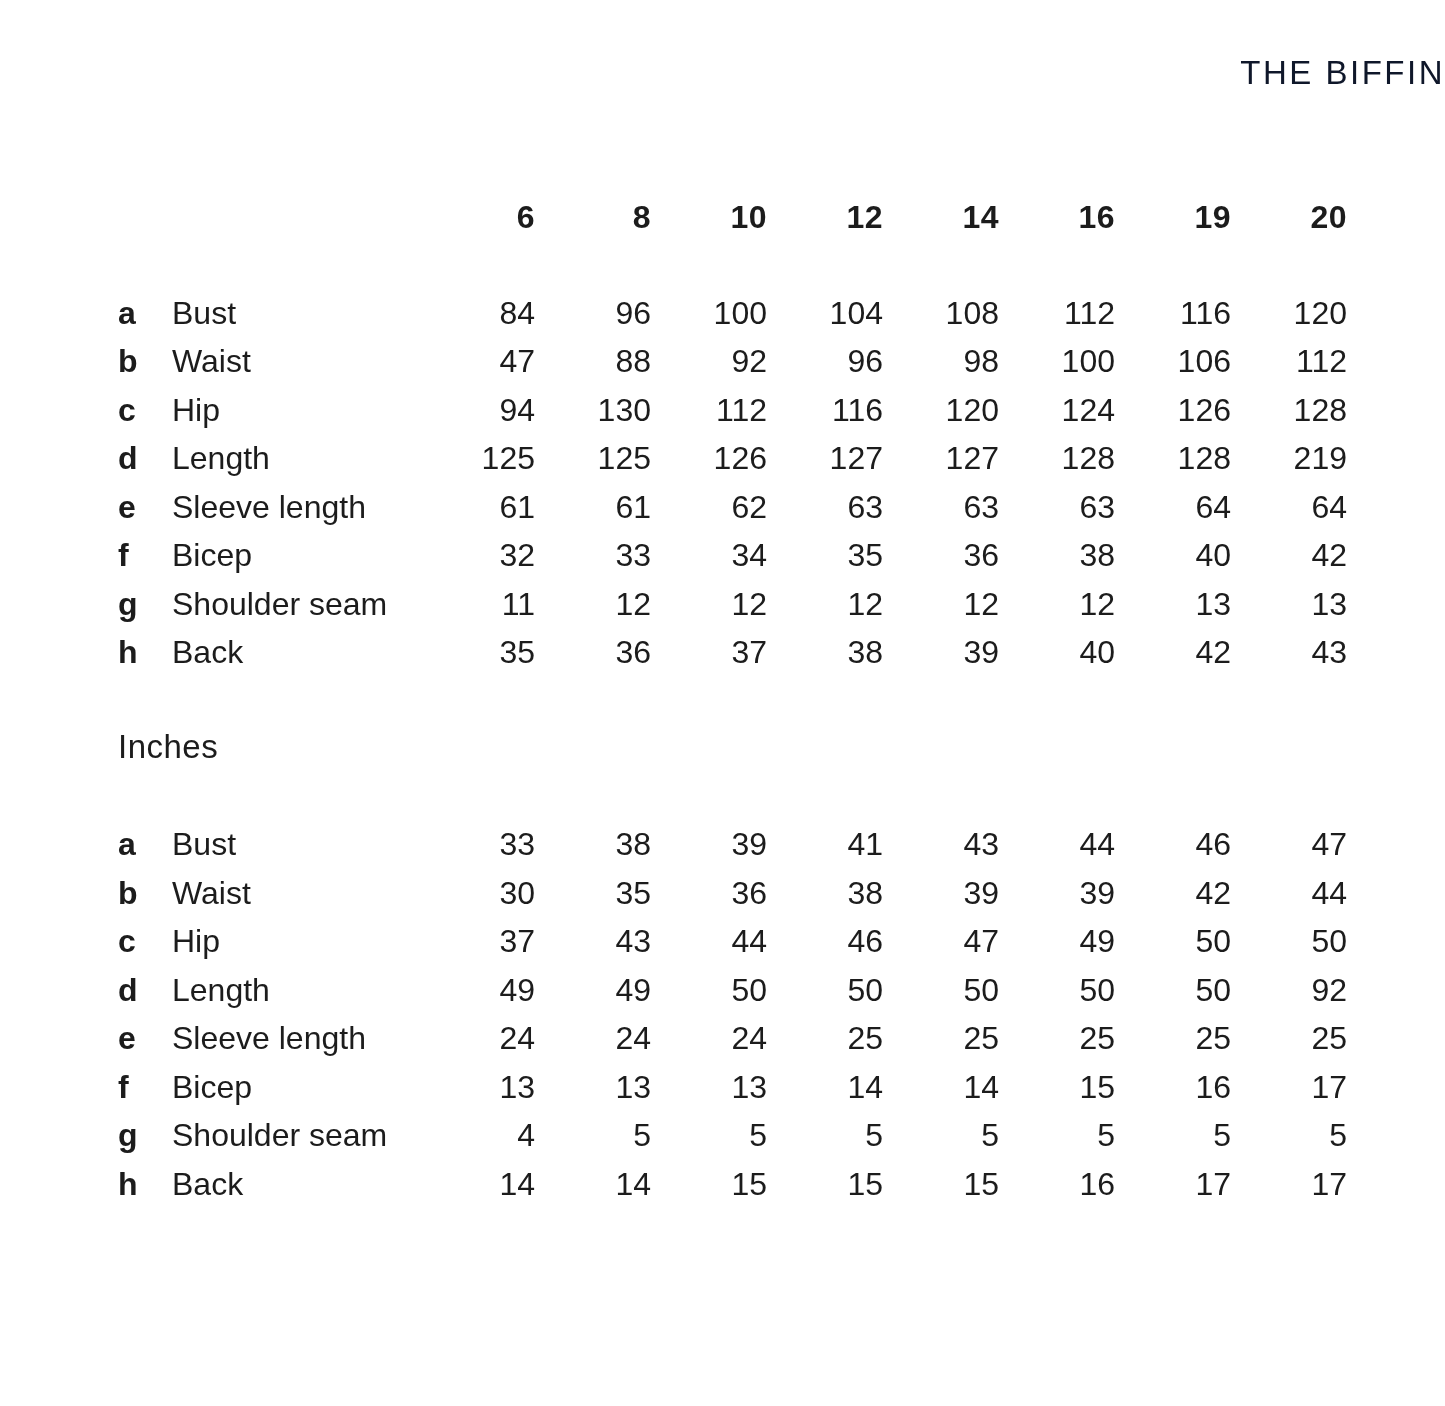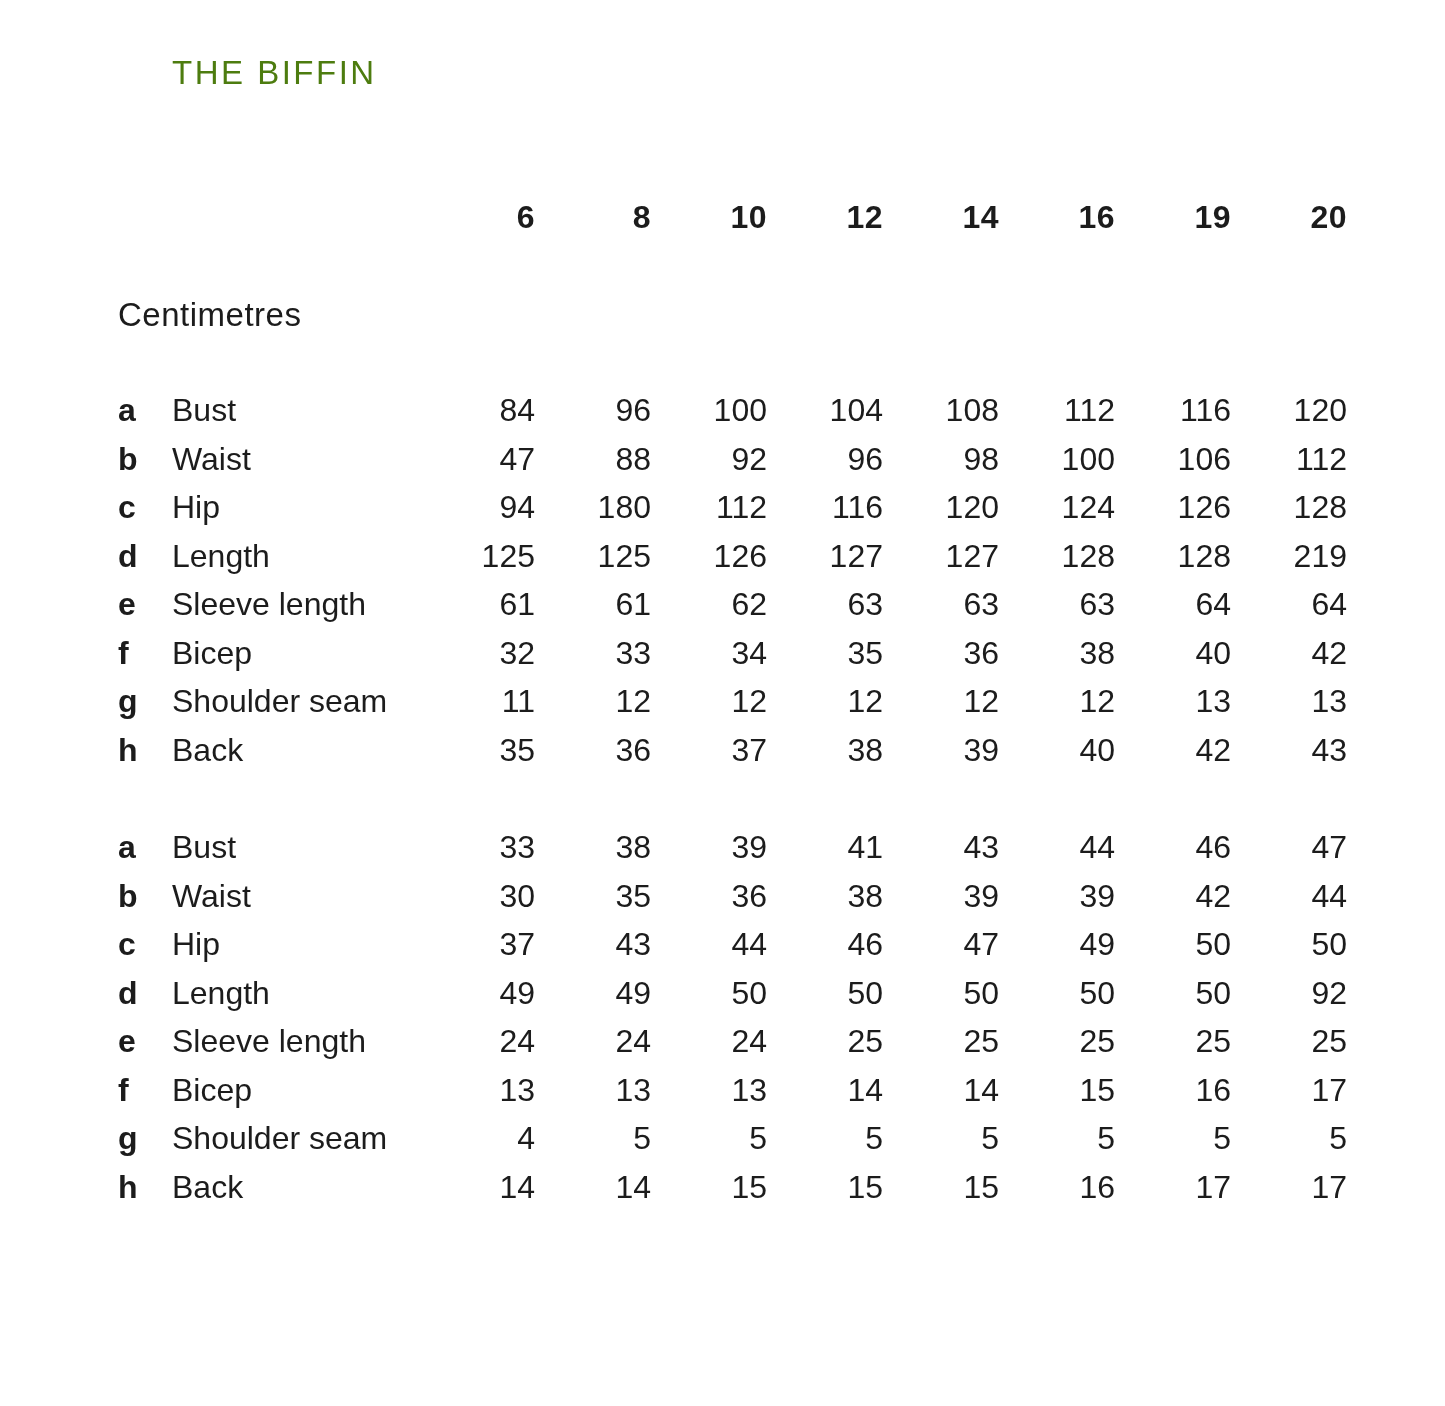--- a/index.html
+++ b/index.html
@@ -13,21 +13,22 @@
     font-family: "Liberation Sans", "DejaVu Sans", sans-serif;
     padding-left: 118px;
     overflow: hidden;
   }
   .page-title {
     margin: 55px 0 0 54px;
     font-size: 33px;
     line-height: 36px;
     font-weight: 400;
     letter-spacing: 2.5px;
-    color: #4d7c0f;
+    color: #0f172a;
+    text-align: right;
   }
   .grid-row {
     display: grid;
     grid-template-columns: 54px 247px repeat(8, 116px);
     height: 48.5px;
     line-height: 48.5px;
     align-items: center;
   }
   .header-row { margin-top: 102px; }
   .cell { font-size: 32px; white-space: nowrap; }
@@ -62,21 +63,20 @@
       <div class="cell size-head">12</div>
       <div class="cell size-head">14</div>
       <div class="cell size-head">16</div>
       <div class="cell size-head">19</div>
       <div class="cell size-head">20</div>
     </div>
 
   <div>
 
   <section class="measure-section section-centimetres">
-        <div class="section-label">Centimetres</div>
         <div class="rows">
           <div class="grid-row">
             <div class="cell letter">a</div>
             <div class="cell label">Bust</div>
             <div class="cell num">84</div>
             <div class="cell num">96</div>
             <div class="cell num">100</div>
             <div class="cell num">104</div>
             <div class="cell num">108</div>
             <div class="cell num">112</div>
@@ -92,21 +92,21 @@
             <div class="cell num">96</div>
             <div class="cell num">98</div>
             <div class="cell num">100</div>
             <div class="cell num">106</div>
             <div class="cell num">112</div>
           </div>
           <div class="grid-row">
             <div class="cell letter">c</div>
             <div class="cell label">Hip</div>
             <div class="cell num">94</div>
-            <div class="cell num">180</div>
+            <div class="cell num">130</div>
             <div class="cell num">112</div>
             <div class="cell num">116</div>
             <div class="cell num">120</div>
             <div class="cell num">124</div>
             <div class="cell num">126</div>
             <div class="cell num">128</div>
           </div>
           <div class="grid-row">
             <div class="cell letter">d</div>
             <div class="cell label">Length</div>
@@ -163,20 +163,21 @@
             <div class="cell num">37</div>
             <div class="cell num">38</div>
             <div class="cell num">39</div>
             <div class="cell num">40</div>
             <div class="cell num">42</div>
             <div class="cell num">43</div>
           </div>
         </div>
       </section>
       <section class="measure-section section-inches">
+        <div class="section-label">Inches</div>
         <div class="rows">
           <div class="grid-row">
             <div class="cell letter">a</div>
             <div class="cell label">Bust</div>
             <div class="cell num">33</div>
             <div class="cell num">38</div>
             <div class="cell num">39</div>
             <div class="cell num">41</div>
             <div class="cell num">43</div>
             <div class="cell num">44</div>

